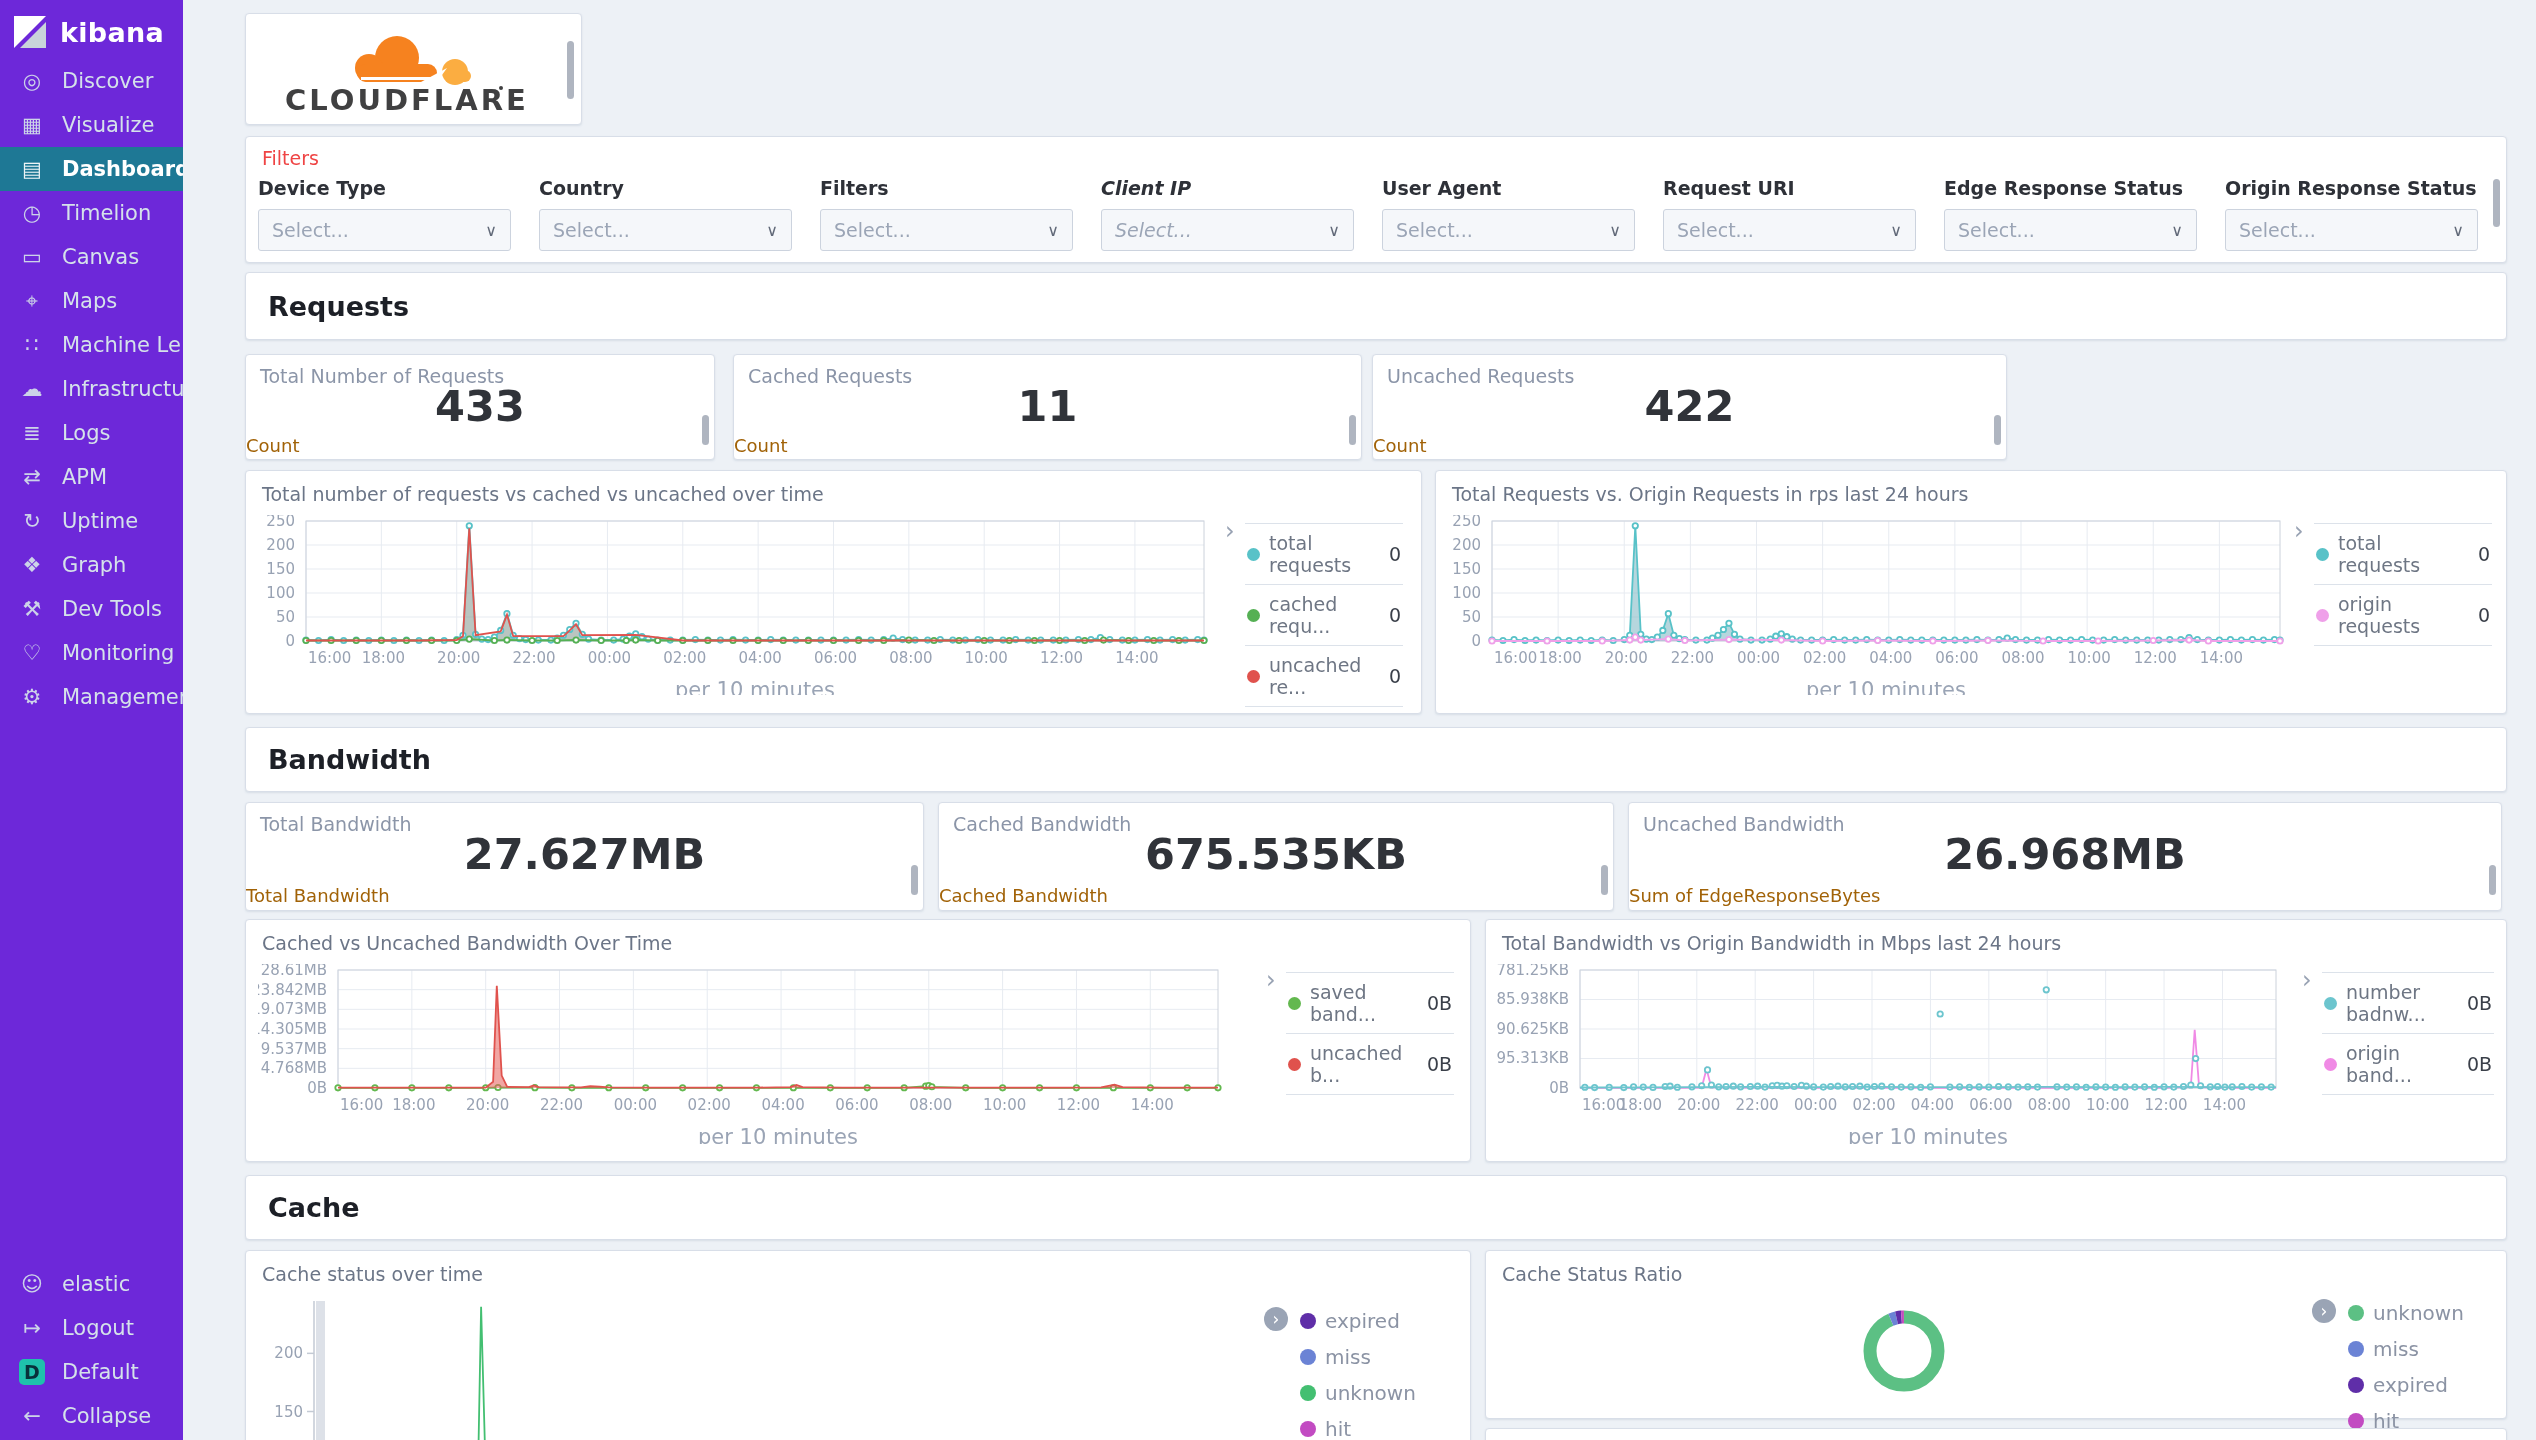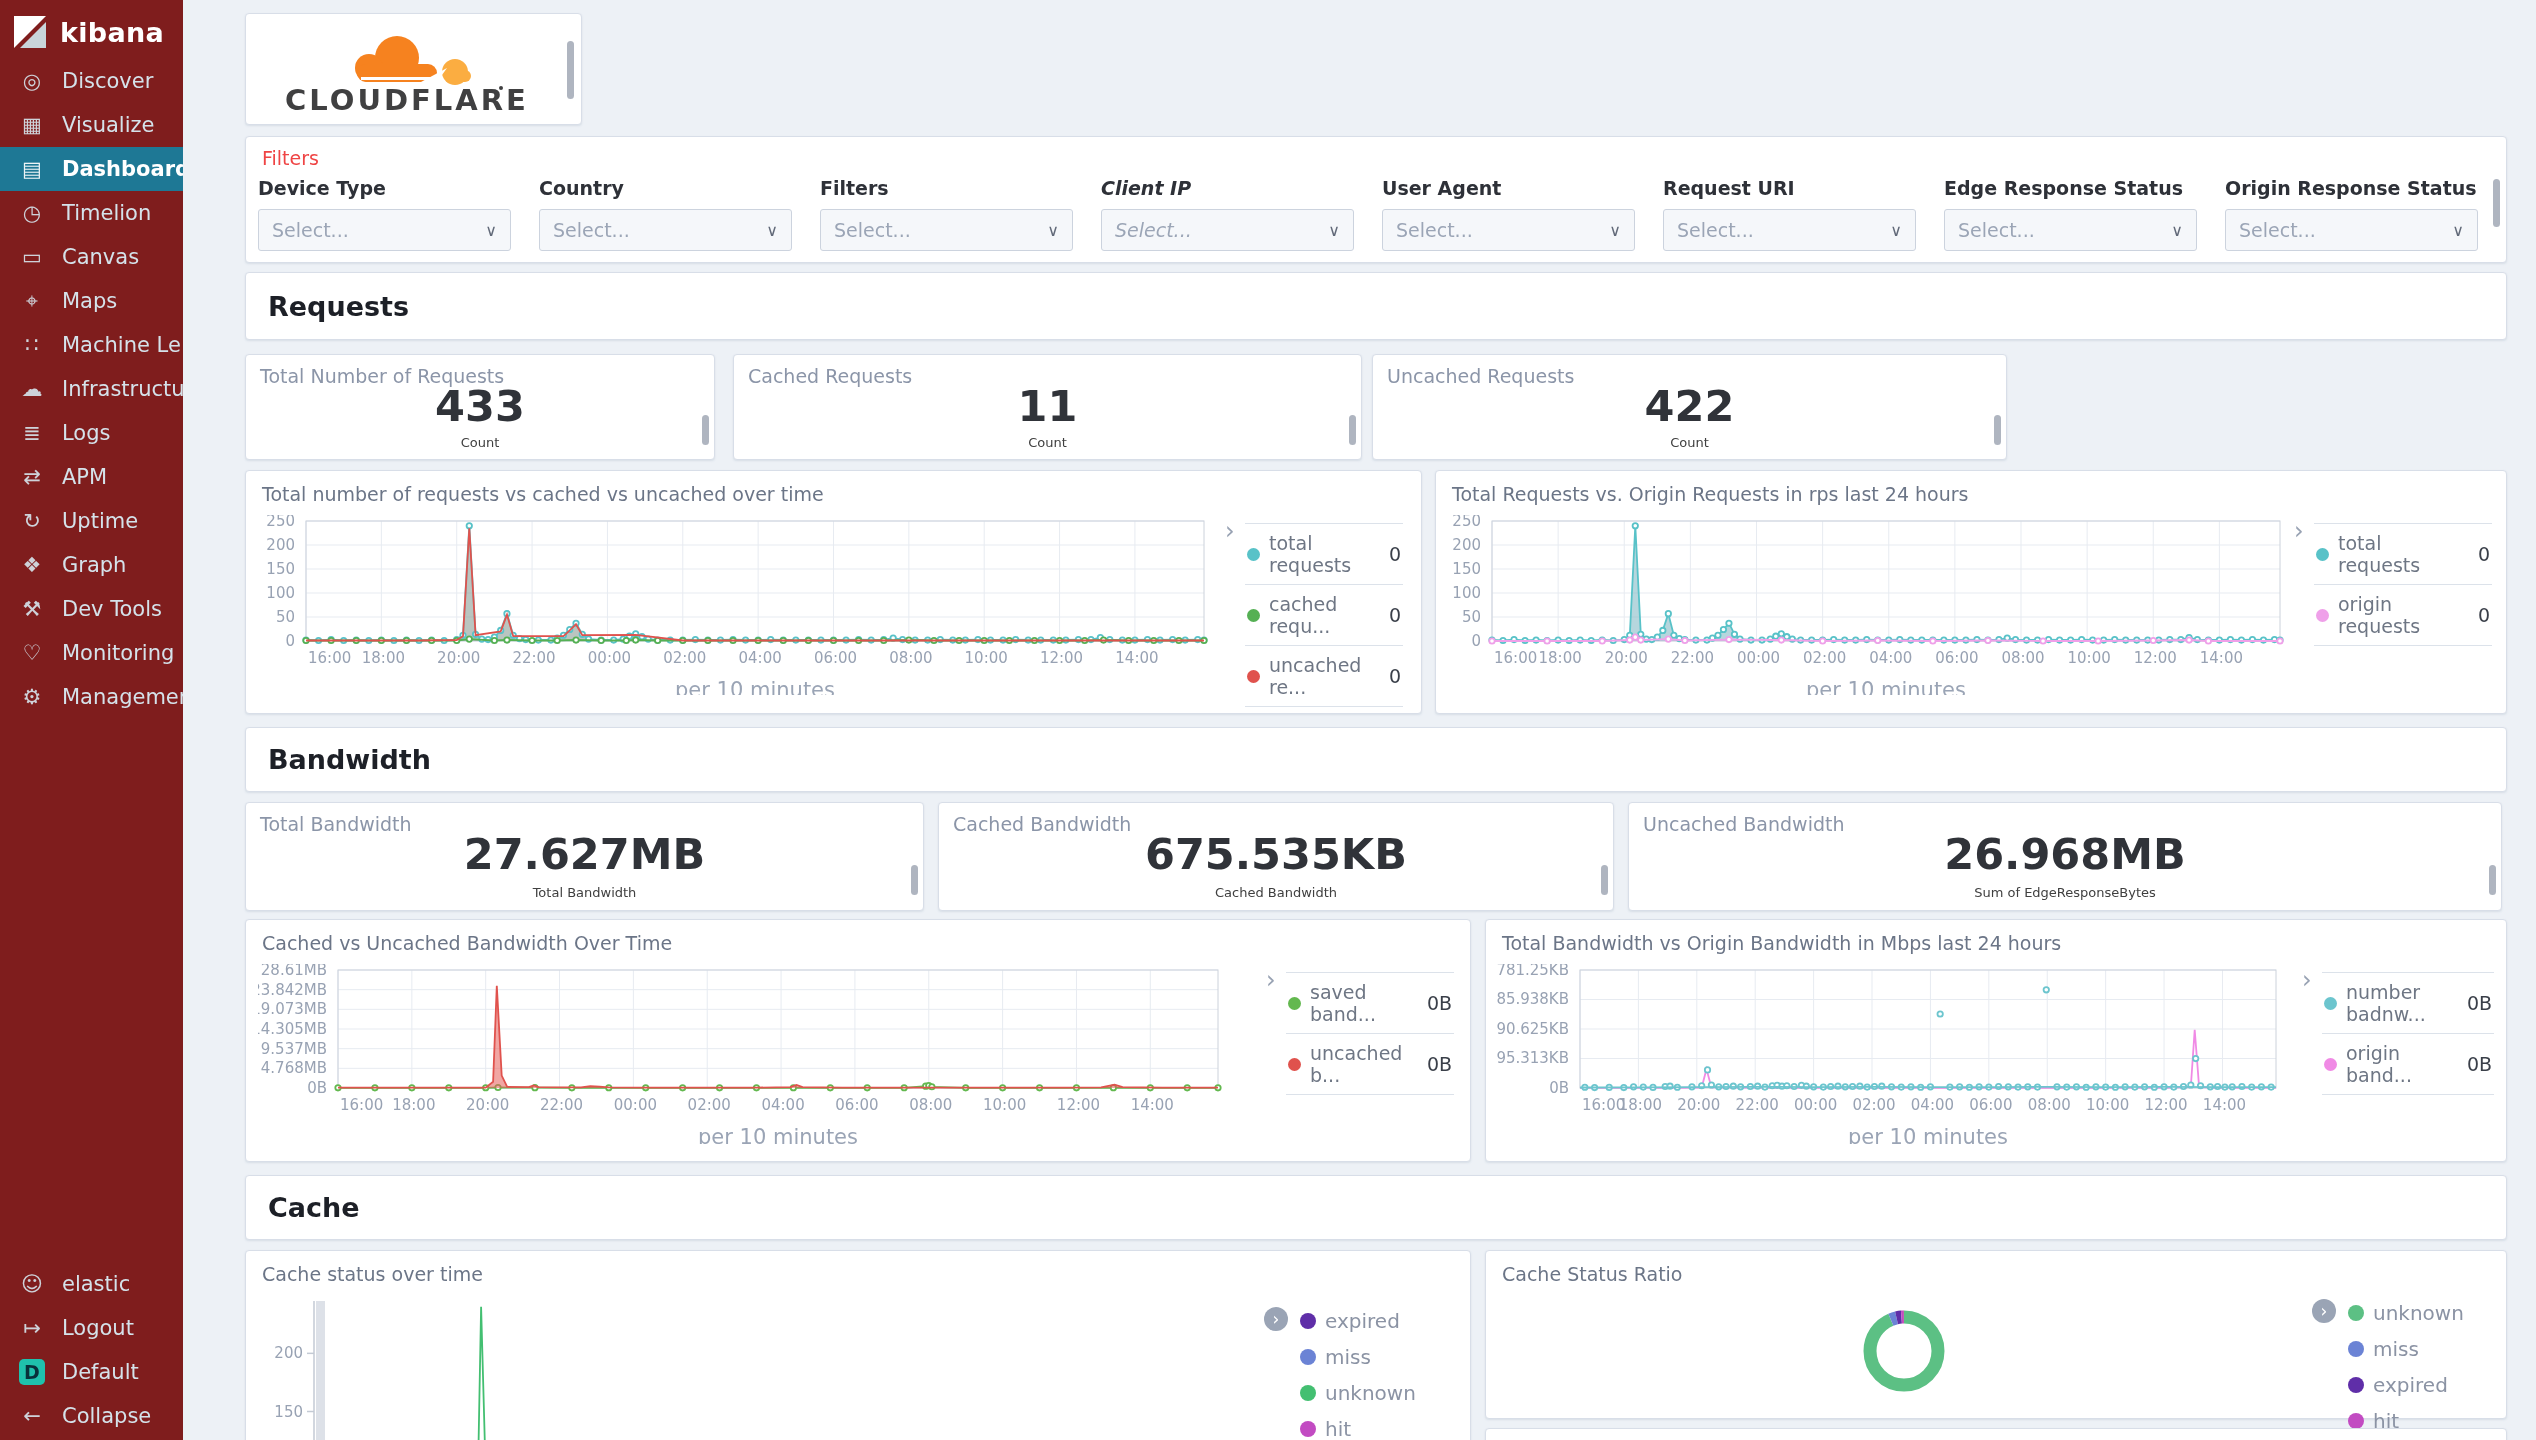--- a/index.html
+++ b/index.html
@@ -1,20 +1,20 @@
 <!DOCTYPE html>
 <html><head>
 <meta charset="utf-8">
 <style>
   html,body{margin:0;padding:0}
   body{width:2536px;height:1440px;overflow:hidden;background:#edf1f6;font-family:"DejaVu Sans","Liberation Sans",sans-serif}
   #app{position:relative;width:2536px;height:1440px}
 
   
-  .sidebar{position:absolute;left:0;top:0;width:183px;height:1440px;background:#7f1d1d;z-index:10}
+  .sidebar{position:absolute;left:0;top:0;width:183px;height:1440px;background:#6d28d9;z-index:10}
   .logo-row{display:flex;align-items:center;gap:13px;padding:15px 0 10px 13px}
   .logo-k{width:34px;height:34px;flex:0 0 auto}
   .logo-text{color:#fff;font-size:27px;font-weight:bold;letter-spacing:.3px}
   .nav-item{display:flex;align-items:center;gap:17px;height:44px;padding-left:19px;color:#d5e2ea;font-size:21px;cursor:pointer;white-space:nowrap;overflow:hidden}
   .nav-item .ic{width:26px;font-size:21px;text-align:center;flex:0 0 auto;opacity:.92}
   .nav-item.active{background:#1e7895;color:#fff;font-weight:bold}
   .nav-footer{position:absolute;left:0;right:0;bottom:2px}
   .badge-d{width:26px;height:26px;border-radius:5px;background:#1fc1ac;color:#08313b;font-weight:bold;font-size:19px;display:flex;align-items:center;justify-content:center;flex:0 0 auto;margin-left:19px;margin-right:-2px}
   .nav-item.badged{gap:19px;padding-left:0}
 
@@ -28,21 +28,21 @@
   
   .filters-label{position:absolute;left:16px;top:10px;font-size:19px;color:#ef4444}
   .fgroup{position:absolute;top:40px;width:253px}
   .flabel{font-size:19px;font-weight:bold;color:#2e3138;margin-bottom:10px;white-space:nowrap}
   .fselect{height:40px;background:#f5f7fa;border:1px solid #ccd3de;border-radius:3px;display:flex;align-items:center;justify-content:space-between;padding:0 13px;font-size:19px;color:#9ba5b6;cursor:pointer}
   .fchev{color:#626a79;font-size:16px}
 
   
   .metric-title{position:absolute;left:14px;top:10px;font-size:19px;color:#8b95a8}
   .metric-value{position:absolute;left:0;right:0;top:26px;text-align:center;font-size:43px;font-weight:bold;color:#303339}
-  .metric-label{position:absolute;left:0;right:0;top:80px;text-align:center;font-size:13px;color:#404040}
+  .metric-label{position:absolute;left:0;right:0;top:80px;text-align:left;font-size:18px;color:#a16207}
 
   
   .legendA{position:absolute}
   .legendA .item{display:flex;align-items:center;gap:9px;padding:8px 2px;border-top:1px solid #dce2ea;font-size:19px;color:#6e7684;cursor:pointer}
   .legendA .item:last-child{border-bottom:1px solid #dce2ea}
   .legendA .val{margin-left:auto;color:#3a3f49}
   .dot{width:13px;height:13px;border-radius:50%;flex:0 0 auto}
   .legend-chev{position:absolute;left:-20px;top:-6px;color:#98a2b3;font-size:24px;cursor:pointer}
   .legendB{position:absolute}
   .legendB .item{display:flex;align-items:center;gap:9px;padding:6px 0;font-size:20px;color:#8b93a4;cursor:pointer}

